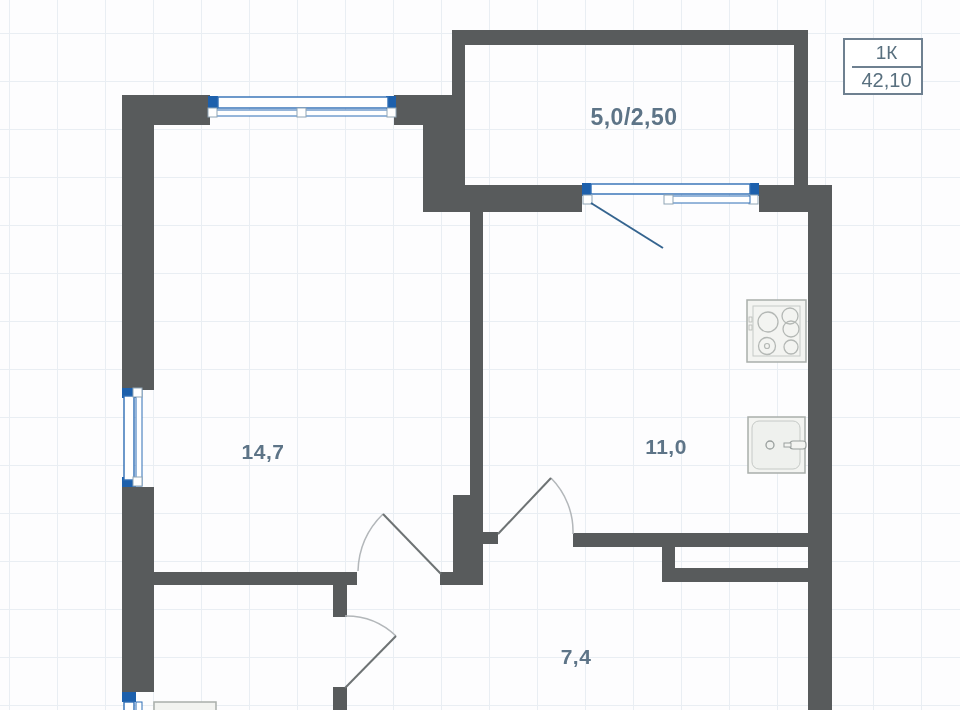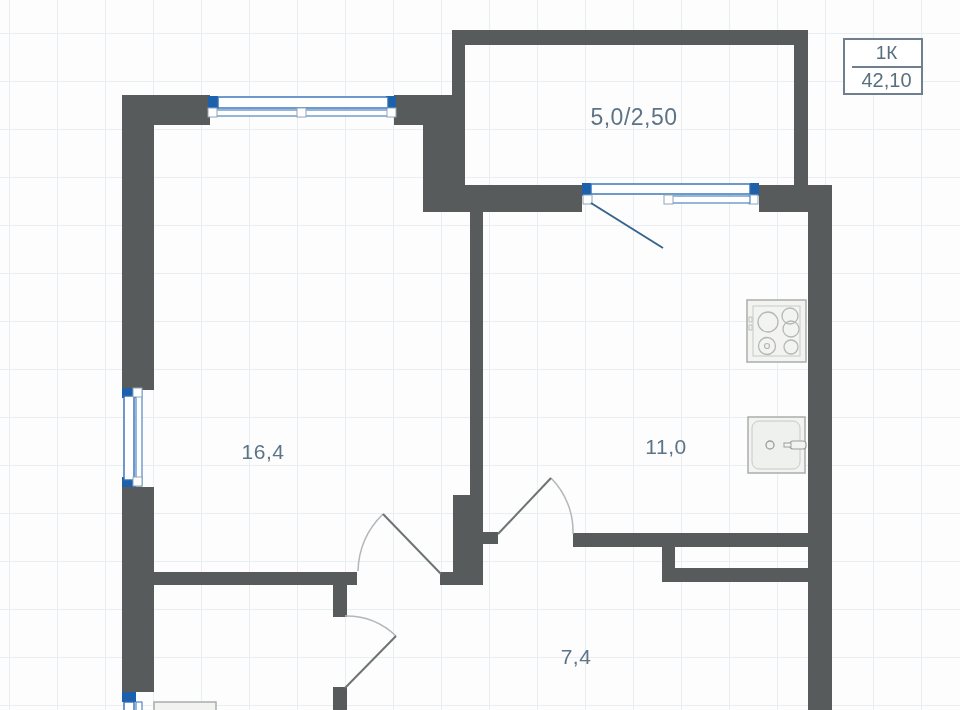--- a/index.html
+++ b/index.html
@@ -10,21 +10,21 @@
       linear-gradient(to right, #e9eef3 1px, transparent 1px),
       linear-gradient(to bottom, #e9eef3 1px, transparent 1px);
     background-size:48px 48px, 48px 48px;
     background-position:9px 0px, 0px 33px;
     font-family:"Liberation Sans", sans-serif;
   }
   .wall{position:absolute;background:#585b5c;}
   .svg-overlay{position:absolute;left:0;top:0;width:960px;height:710px;}
   .room-label{
     position:absolute;transform:translate(-50%,-50%);
-    color:#5d7487;letter-spacing:0.5px;white-space:nowrap;
+    color:#5d7487;letter-spacing:0.5px;white-space:nowrap;font-weight:bold;
   }
   .lbl-balcony{font-size:23px;}
   .lbl-room{font-size:21px;}
   .legend{
     position:absolute;left:843px;top:38px;width:80px;height:57px;
     border:2px solid #6e8090;background:#ffffff;box-sizing:border-box;
     display:flex;flex-direction:column;padding-left:7px;
   }
   .legend-cell{
     flex:1;display:flex;align-items:center;justify-content:center;
@@ -134,21 +134,21 @@
       <rect x="784" y="443" width="7" height="4" fill="#f3f4f1" stroke="#9aa09e" stroke-width="1"></rect>
     </g>
 
     <g>
       <rect x="154" y="702" width="62" height="14" fill="#f2f3f0" stroke="#a9aeab" stroke-width="1.5"></rect>
     </g>
   </svg>
 
   <div class="room-label lbl-balcony" style="left:634px;top:117px;">5,0/2,50</div>
 
-  <div class="room-label lbl-room" style="left:263px;top:452px;">16,4</div>
+  <div class="room-label lbl-room" style="left:263px;top:452px;">14,7</div>
 
   <div class="room-label lbl-room" style="left:666px;top:447px;">11,0</div>
 
   <div class="room-label lbl-room" style="left:576px;top:657px;">7,4</div>
 
   <div class="legend">
     <div class="legend-cell top">1К</div>
     <div class="legend-cell bottom">42,10</div>
   </div>
 

